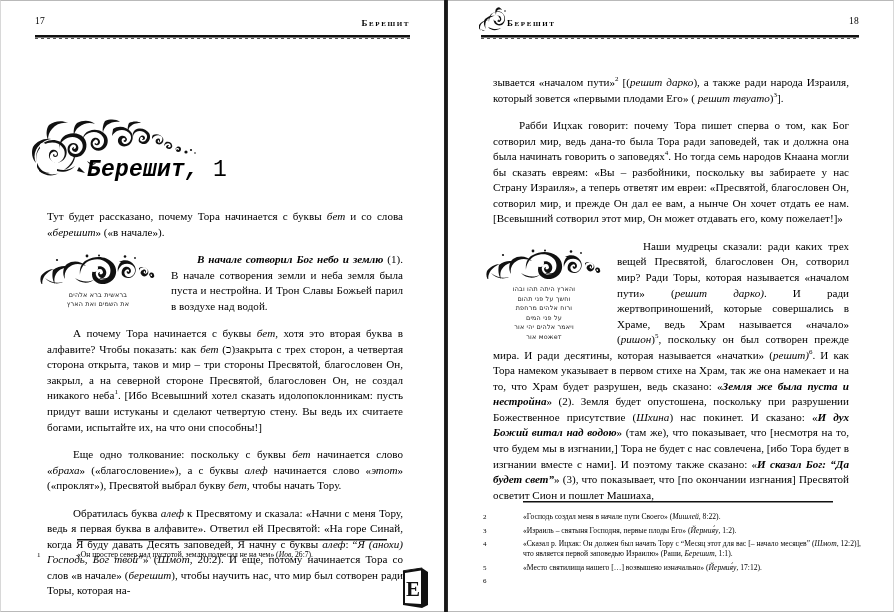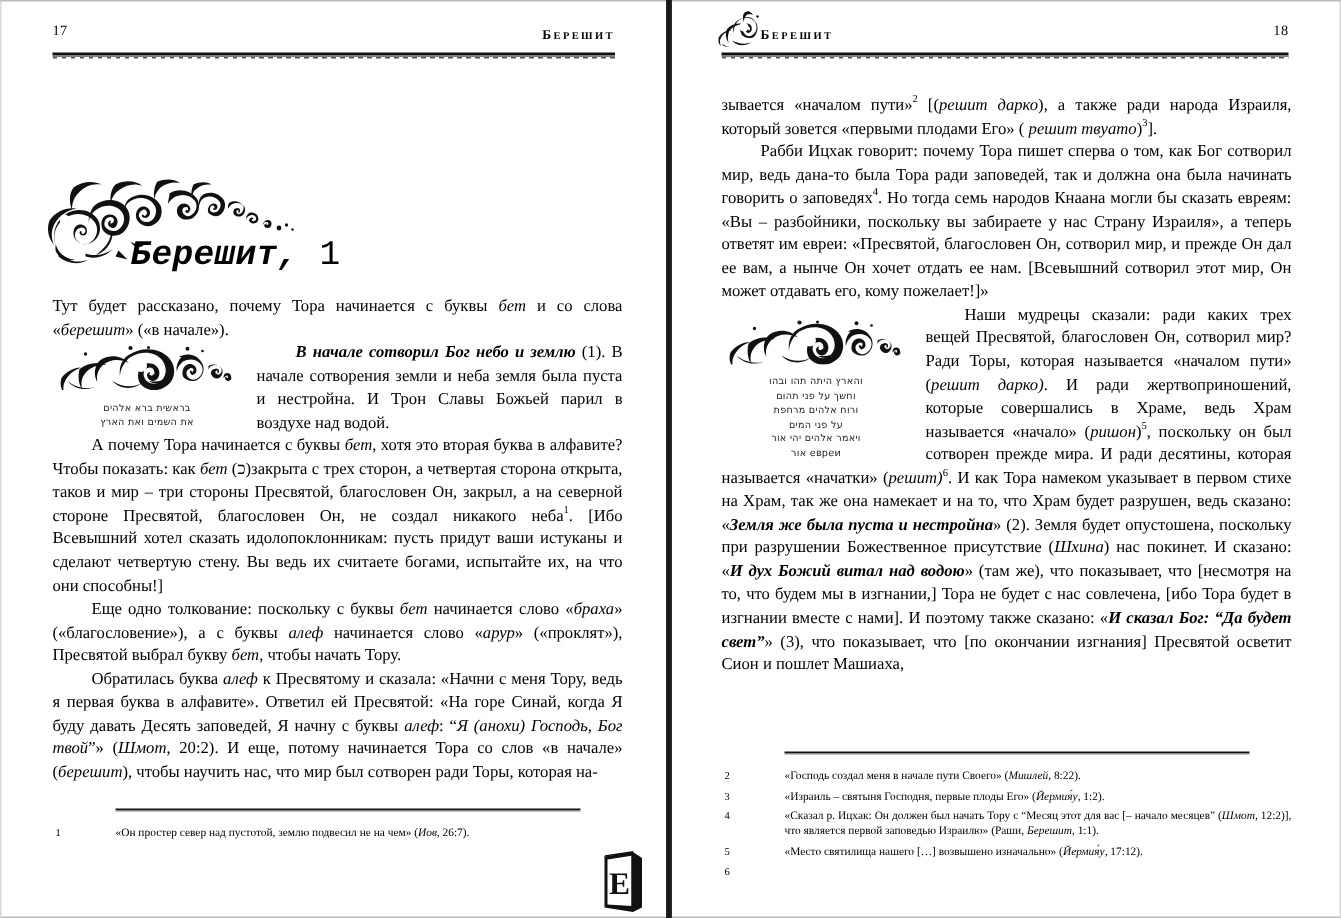--- a/index.html
+++ b/index.html
@@ -139,21 +139,21 @@
     font-size: 11.1px;
     line-height: 15.55px;
     text-align: justify;
     text-justify: inter-word;
     hyphens: manual;
   }
   .body-left  { top: 196px; }
   .body-right { top: 62px; width: 380px; }
 
   .body-col p {
-    margin: 0;
+    margin: 12px;
     text-indent: 26px;
   }
   .body-col p.noindent { text-indent: 0; }
 
   i, em { font-style: italic; }
   .bi { font-style: italic; font-weight: 700; }
   sup {
     font-size: 7px;
     vertical-align: super;
     line-height: 0;
@@ -310,21 +310,21 @@
           </g>
         </svg>
         <div class="hebrew">
           <div>בראשית ברא אלהים</div>
           <div>את השמים ואת הארץ</div>
         </div>
       </div>
 
       <p><span class="bi">В начале сотворил Бог небо и землю</span> (1). В начале сотворения земли и неба земля была пуста и нестройна. И Трон Славы Божьей парил в воздухе над водой.</p>
       <p>А почему Тора начинается с буквы <i>бет</i>, хотя это вторая буква в алфавите? Чтобы показать: как <i>бет</i> (כ)закрыта с трех сторон, а четвертая сторона открыта, таков и мир – три стороны Пресвятой, благословен Он, закрыл, а на северной стороне Пресвятой, благословен Он, не создал никакого неба<sup>1</sup>. [Ибо Всевышний хотел сказать идолопоклонникам: пусть придут ваши истуканы и сделают четвертую стену. Вы ведь их считаете богами, испытайте их, на что они способны!]</p>
-      <p>Еще одно толкование: поскольку с буквы <i>бет</i> начинается слово «<i>браха</i>» («благословение»), а с буквы <i>алеф</i> начинается слово «<i>арур</i>» («проклят»), Пресвятой выбрал букву <i>бет</i>, чтобы начать Тору.</p>
+      <p>Еще одно толкование: поскольку с буквы <i>бет</i> начинается слово «<i>браха</i>» («благословение»), а с буквы <i>алеф</i> начинается слово «<i>этот</i>» («проклят»), Пресвятой выбрал букву <i>бет</i>, чтобы начать Тору.</p>
       <p>Обратилась буква <i>алеф</i> к Пресвятому и сказала: «Начни с меня Тору, ведь я первая буква в алфавите». Ответил ей Пресвятой: «На горе Синай, когда Я буду давать Десять заповедей, Я начну с буквы <i>алеф</i>: “<i>Я (анохи) Господь, Бог твой</i>”» (<i>Шмот</i>, 20:2). И еще, потому начинается Тора со слов «в начале» (<i>берешит</i>), чтобы научить нас, что мир был сотворен ради Торы, которая на-</p>
     </div>
 
     <div class="footnotes fn-left">
       <div class="fn-rule"></div>
       <div class="fn-item">
         <span class="fn-num">1</span>
         <span class="fn-text">«Он простер север над пустотой, землю подвесил не на чем» (<i>Иов</i>, 26:7).</span>
       </div>
     </div>
@@ -385,21 +385,21 @@
             <path d="M6 24c5 4 12 6 18 4-6 3-14 1-18-4z"></path>
             <path d="M55 10a4 4 0 1 0 0 8 4 4 0 0 0 0-8z" fill="#fff"></path>
           </g>
         </svg>
         <div class="hebrew">
           <div>והארץ היתה תהו ובהו</div>
           <div>וחשך על פני תהום</div>
           <div>ורוח אלהים מרחפת</div>
           <div>על פני המים</div>
           <div>ויאמר אלהים יהי אור</div>
-          <div>евреи אור</div>
+          <div>может אור</div>
         </div>
       </div>
 
       <p>Наши мудрецы сказали: ради каких трех вещей Пресвятой, благословен Он, сотворил мир? Ради Торы, которая называется «началом пути» (<i>решит дарко)</i>. И ради жертвоприношений, которые совершались в Храме, ведь Храм называется «начало» (<i>ришон</i>)<sup>5</sup>, поскольку он был сотворен прежде мира. И ради десятины, которая называется «начатки» (<i>решит)</i><sup>6</sup>. И как Тора намеком указывает в первом стихе на Храм, так же она намекает и на то, что Храм будет разрушен, ведь сказано: «<span class="bi">Земля же была пуста и нестройна</span>» (2). Земля будет опустошена, поскольку при разрушении Божественное присутствие (<i>Шхина</i>) нас покинет. И сказано: «<span class="bi">И дух Божий витал над водою</span>» (там же), что показывает, что [несмотря на то, что будем мы в изгнании,] Тора не будет с нас совлечена, [ибо Тора будет в изгнании вместе с нами]. И поэтому также сказано: «<span class="bi">И сказал Бог: “Да будет свет”</span>» (3), что показывает, что [по окончании изгнания] Пресвятой осветит Сион и пошлет Машиаха,</p>
     </div>
 
     <div class="footnotes fn-right">
       <div class="fn-rule"></div>
 
       <div class="fn-item">

